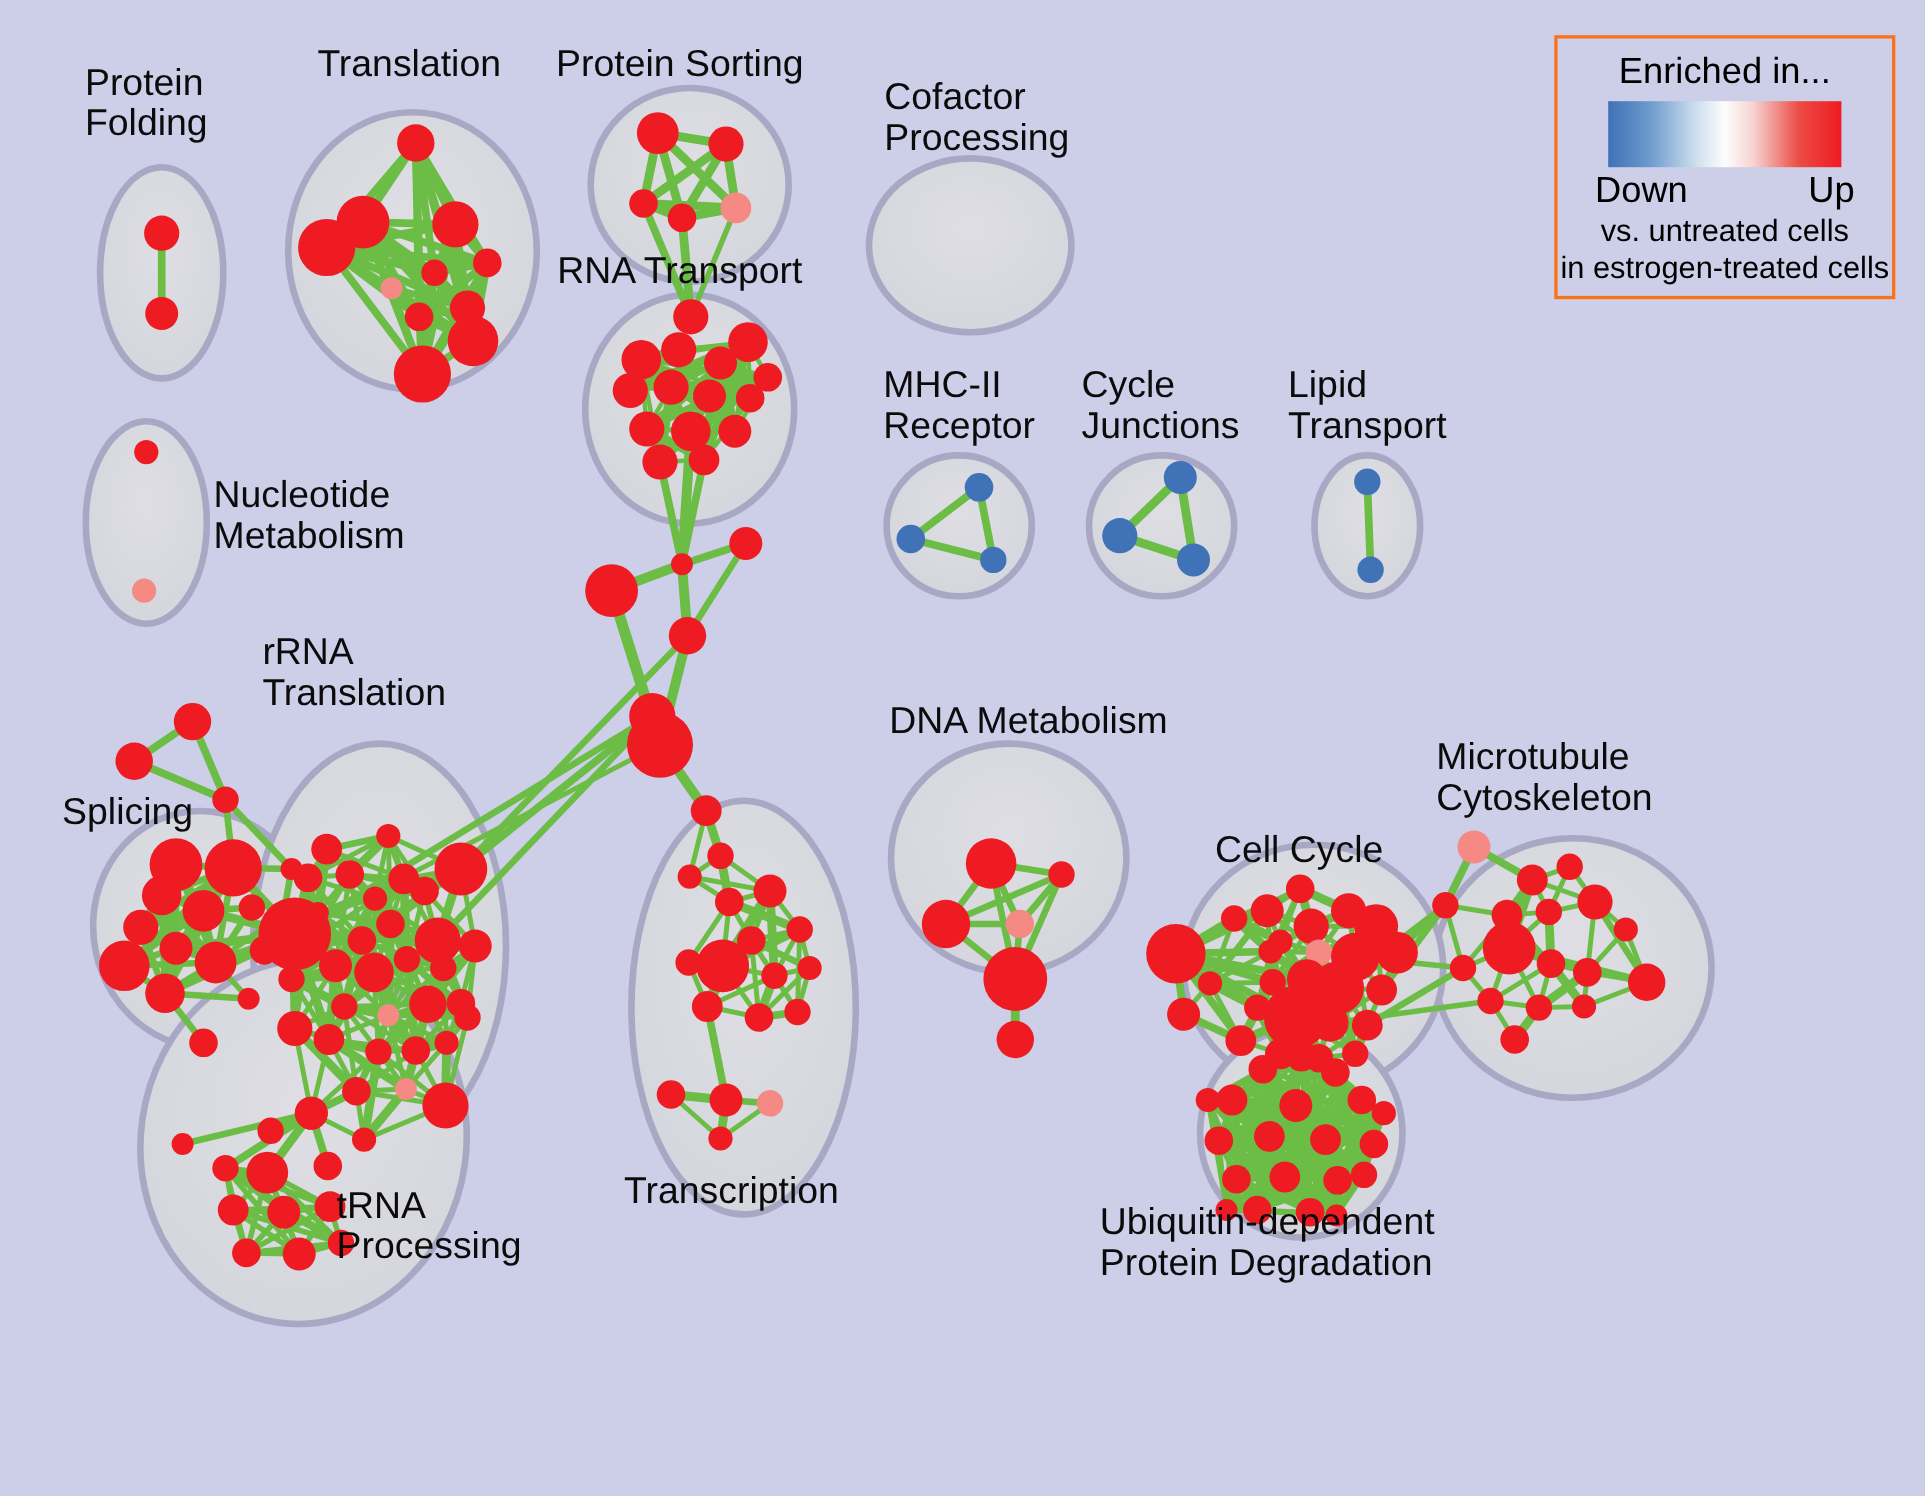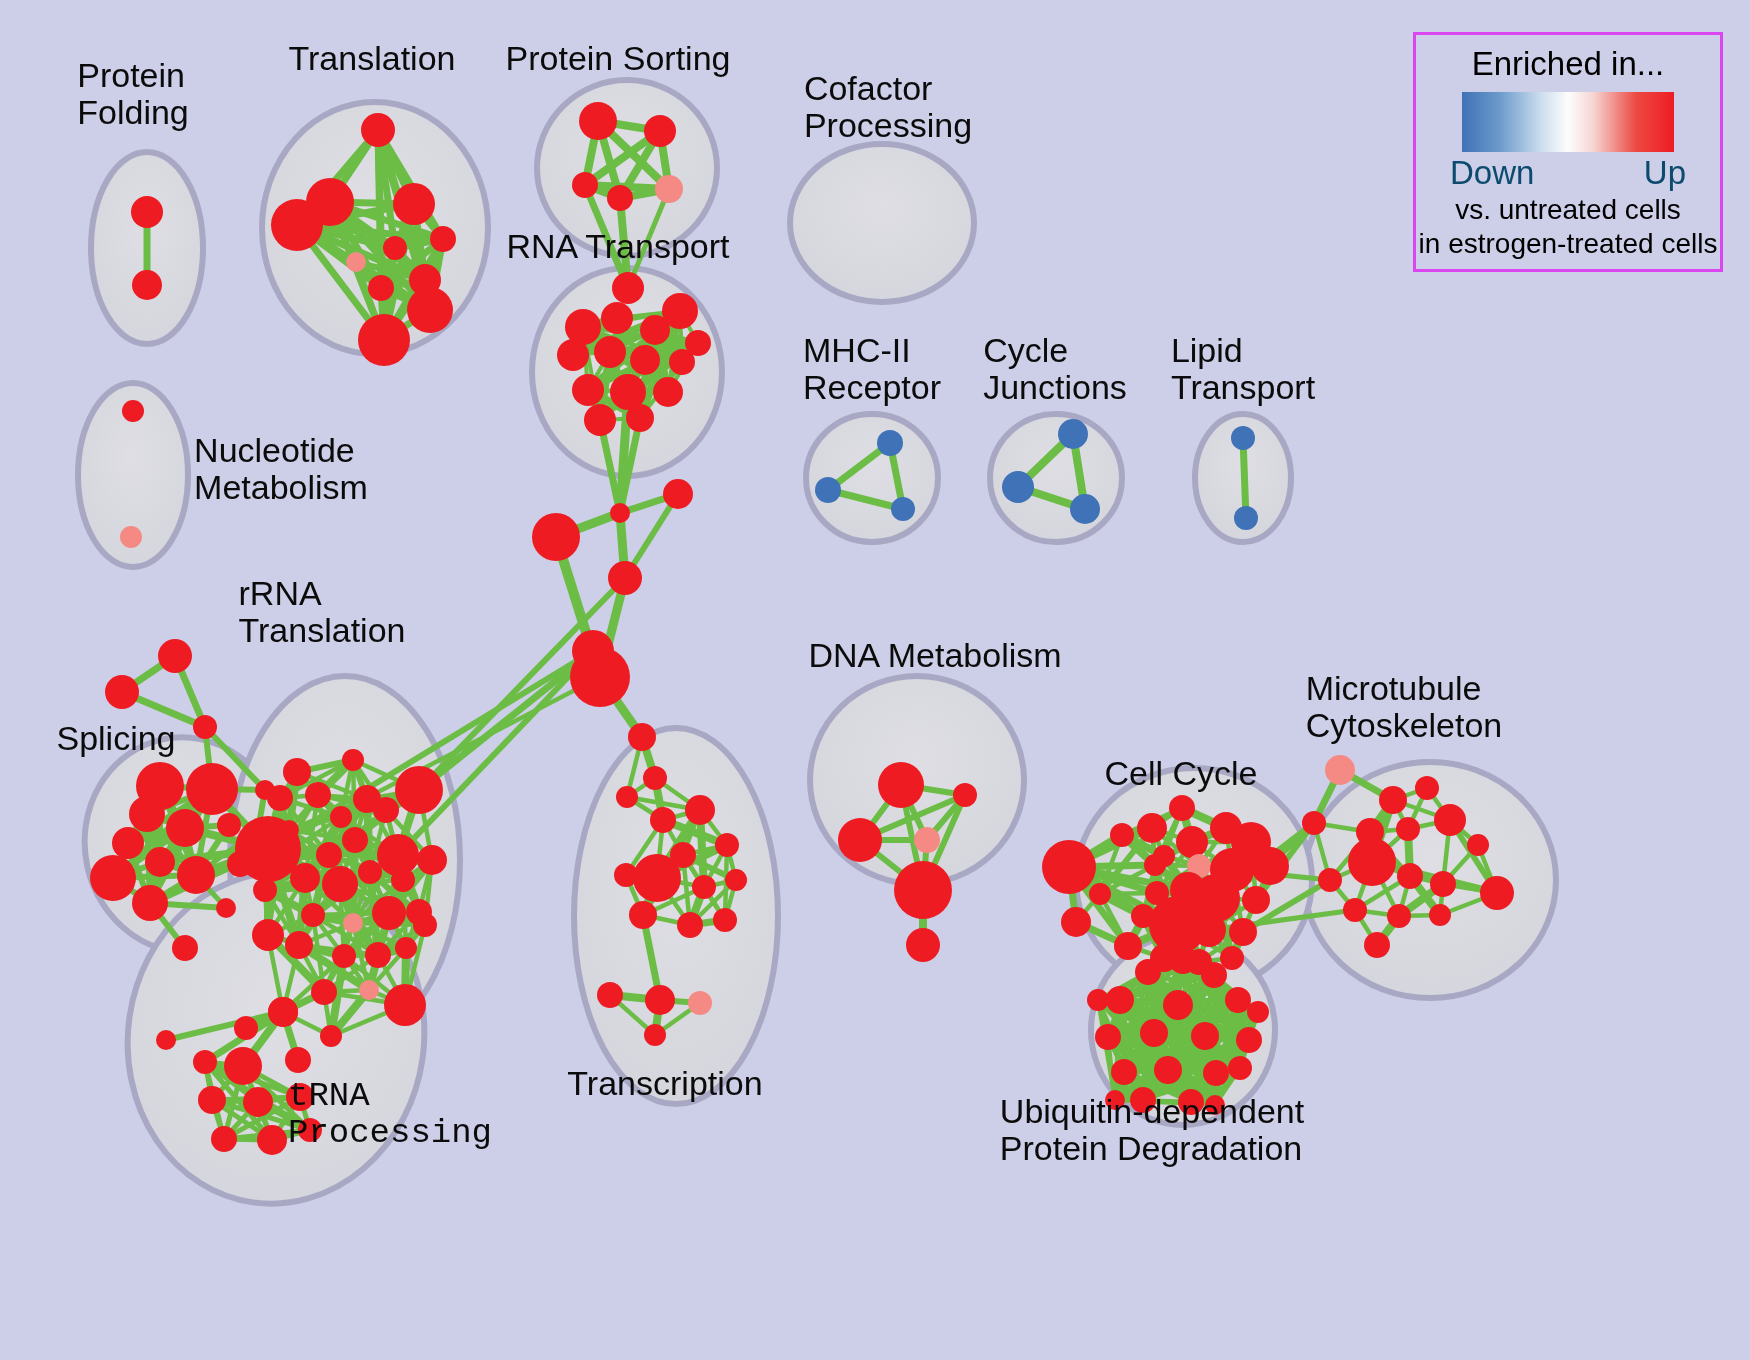--- a/index.html
+++ b/index.html
@@ -2,26 +2,26 @@
 <html><head>
 <meta charset="utf-8">
 <style>
   html,body{margin:0;padding:0;background:#fff;}
   body{font-family:"Liberation Sans",sans-serif;}
   #stage{position:relative;width:1750px;height:1360px;background:#ffffff;overflow:hidden;}
   #canvas{position:absolute;left:0;top:0;width:1750px;height:1360px;}
   .lbl{position:absolute;color:#0b0b0b;font-family:"Liberation Sans",sans-serif;
        font-size:34px;line-height:1.08;white-space:pre;font-weight:400;}
   .lbl.c{transform:translateX(-50%);}
-  #legend{position:absolute;border:3px solid #d946ef;background:#cdcee7;
+  #legend{position:absolute;border:3px solid #f97316;background:#cdcee7;
           box-sizing:border-box;}
   #legend .ttl{font-size:33px;text-align:center;color:#000;margin-top:10px;}
   #legend .bar{height:60px;margin:9px 46px 0 46px;
     background:linear-gradient(to right,#3f72b6 0%,#6d9bcd 18%,#cfe0ee 38%,#fdfdfd 50%,#f6d5d2 62%,#ec4a44 82%,#ee1c22 100%);}
-  #legend .ends{display:flex;justify-content:space-between;padding:2px 34px 0 34px;font-size:33px;color:#0c4a6e;}
+  #legend .ends{display:flex;justify-content:space-between;padding:2px 34px 0 34px;font-size:33px;color:#000000;}
   #legend .sub{font-size:28px;text-align:center;color:#000;line-height:1.14;margin-top:2px;}
 </style>
 </head>
 <body>
 
 <div id="stage">
 
   <svg id="canvas" viewBox="0 0 1750 1360">
     <defs>
       <radialGradient id="cg" cx="50%" cy="40%" r="70%">
@@ -1154,21 +1154,21 @@
 Metabolism</div>
   <div class="lbl c" style="left:872px;top:332px;">MHC-II
 Receptor</div>
   <div class="lbl c" style="left:1055px;top:332px;">Cycle
 Junctions</div>
   <div class="lbl c" style="left:1243px;top:332px;">Lipid
 Transport</div>
   <div class="lbl c" style="left:322px;top:575px;">rRNA
 Translation</div>
   <div class="lbl c" style="left:116px;top:720px;">Splicing</div>
-  <div class="lbl c" style="left:390px;top:1078px;font-family:Liberation Mono, monospace;">tRNA
+  <div class="lbl c" style="left:390px;top:1078px;">tRNA
 Processing</div>
   <div class="lbl c" style="left:665px;top:1065px;">Transcription</div>
   <div class="lbl c" style="left:935px;top:637px;">DNA Metabolism</div>
   <div class="lbl c" style="left:1181px;top:755px;">Cell Cycle</div>
   <div class="lbl c" style="left:1404px;top:670px;">Microtubule
 Cytoskeleton</div>
   <div class="lbl c" style="left:1152px;top:1093px;">Ubiquitin-dependent
 Protein Degradation</div>
 
   <div id="legend" style="left:1413px;top:32px;width:310px;height:240px;">

